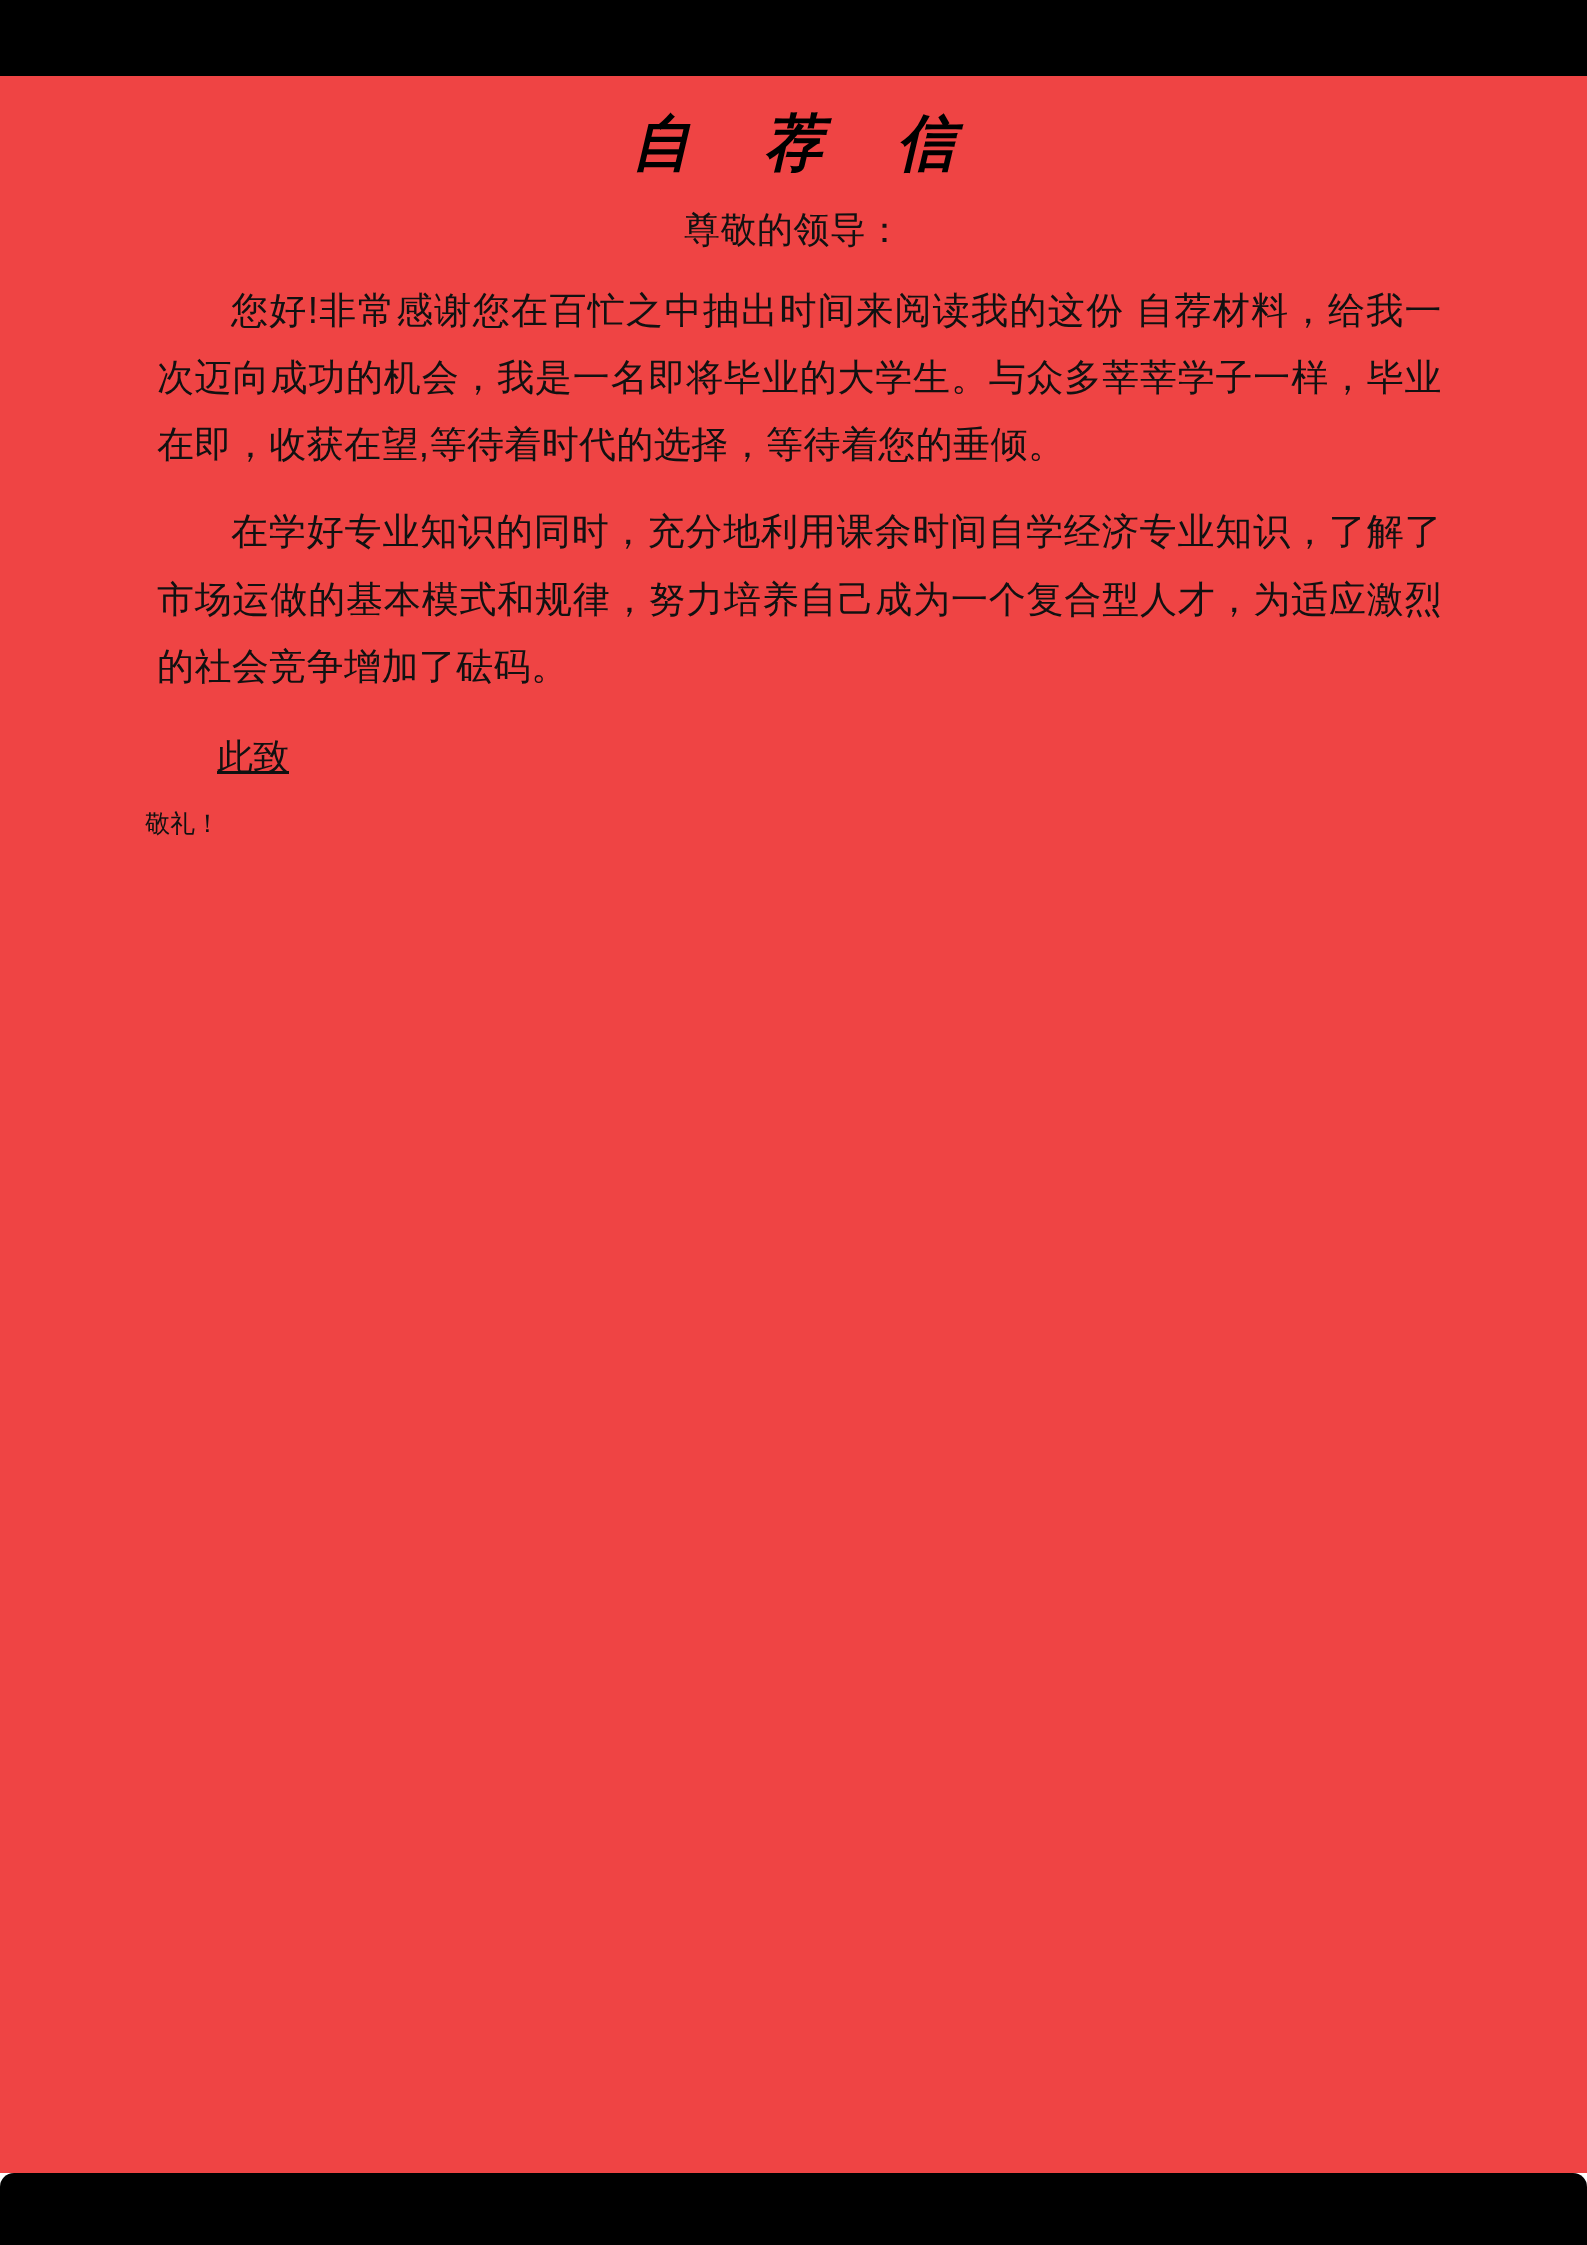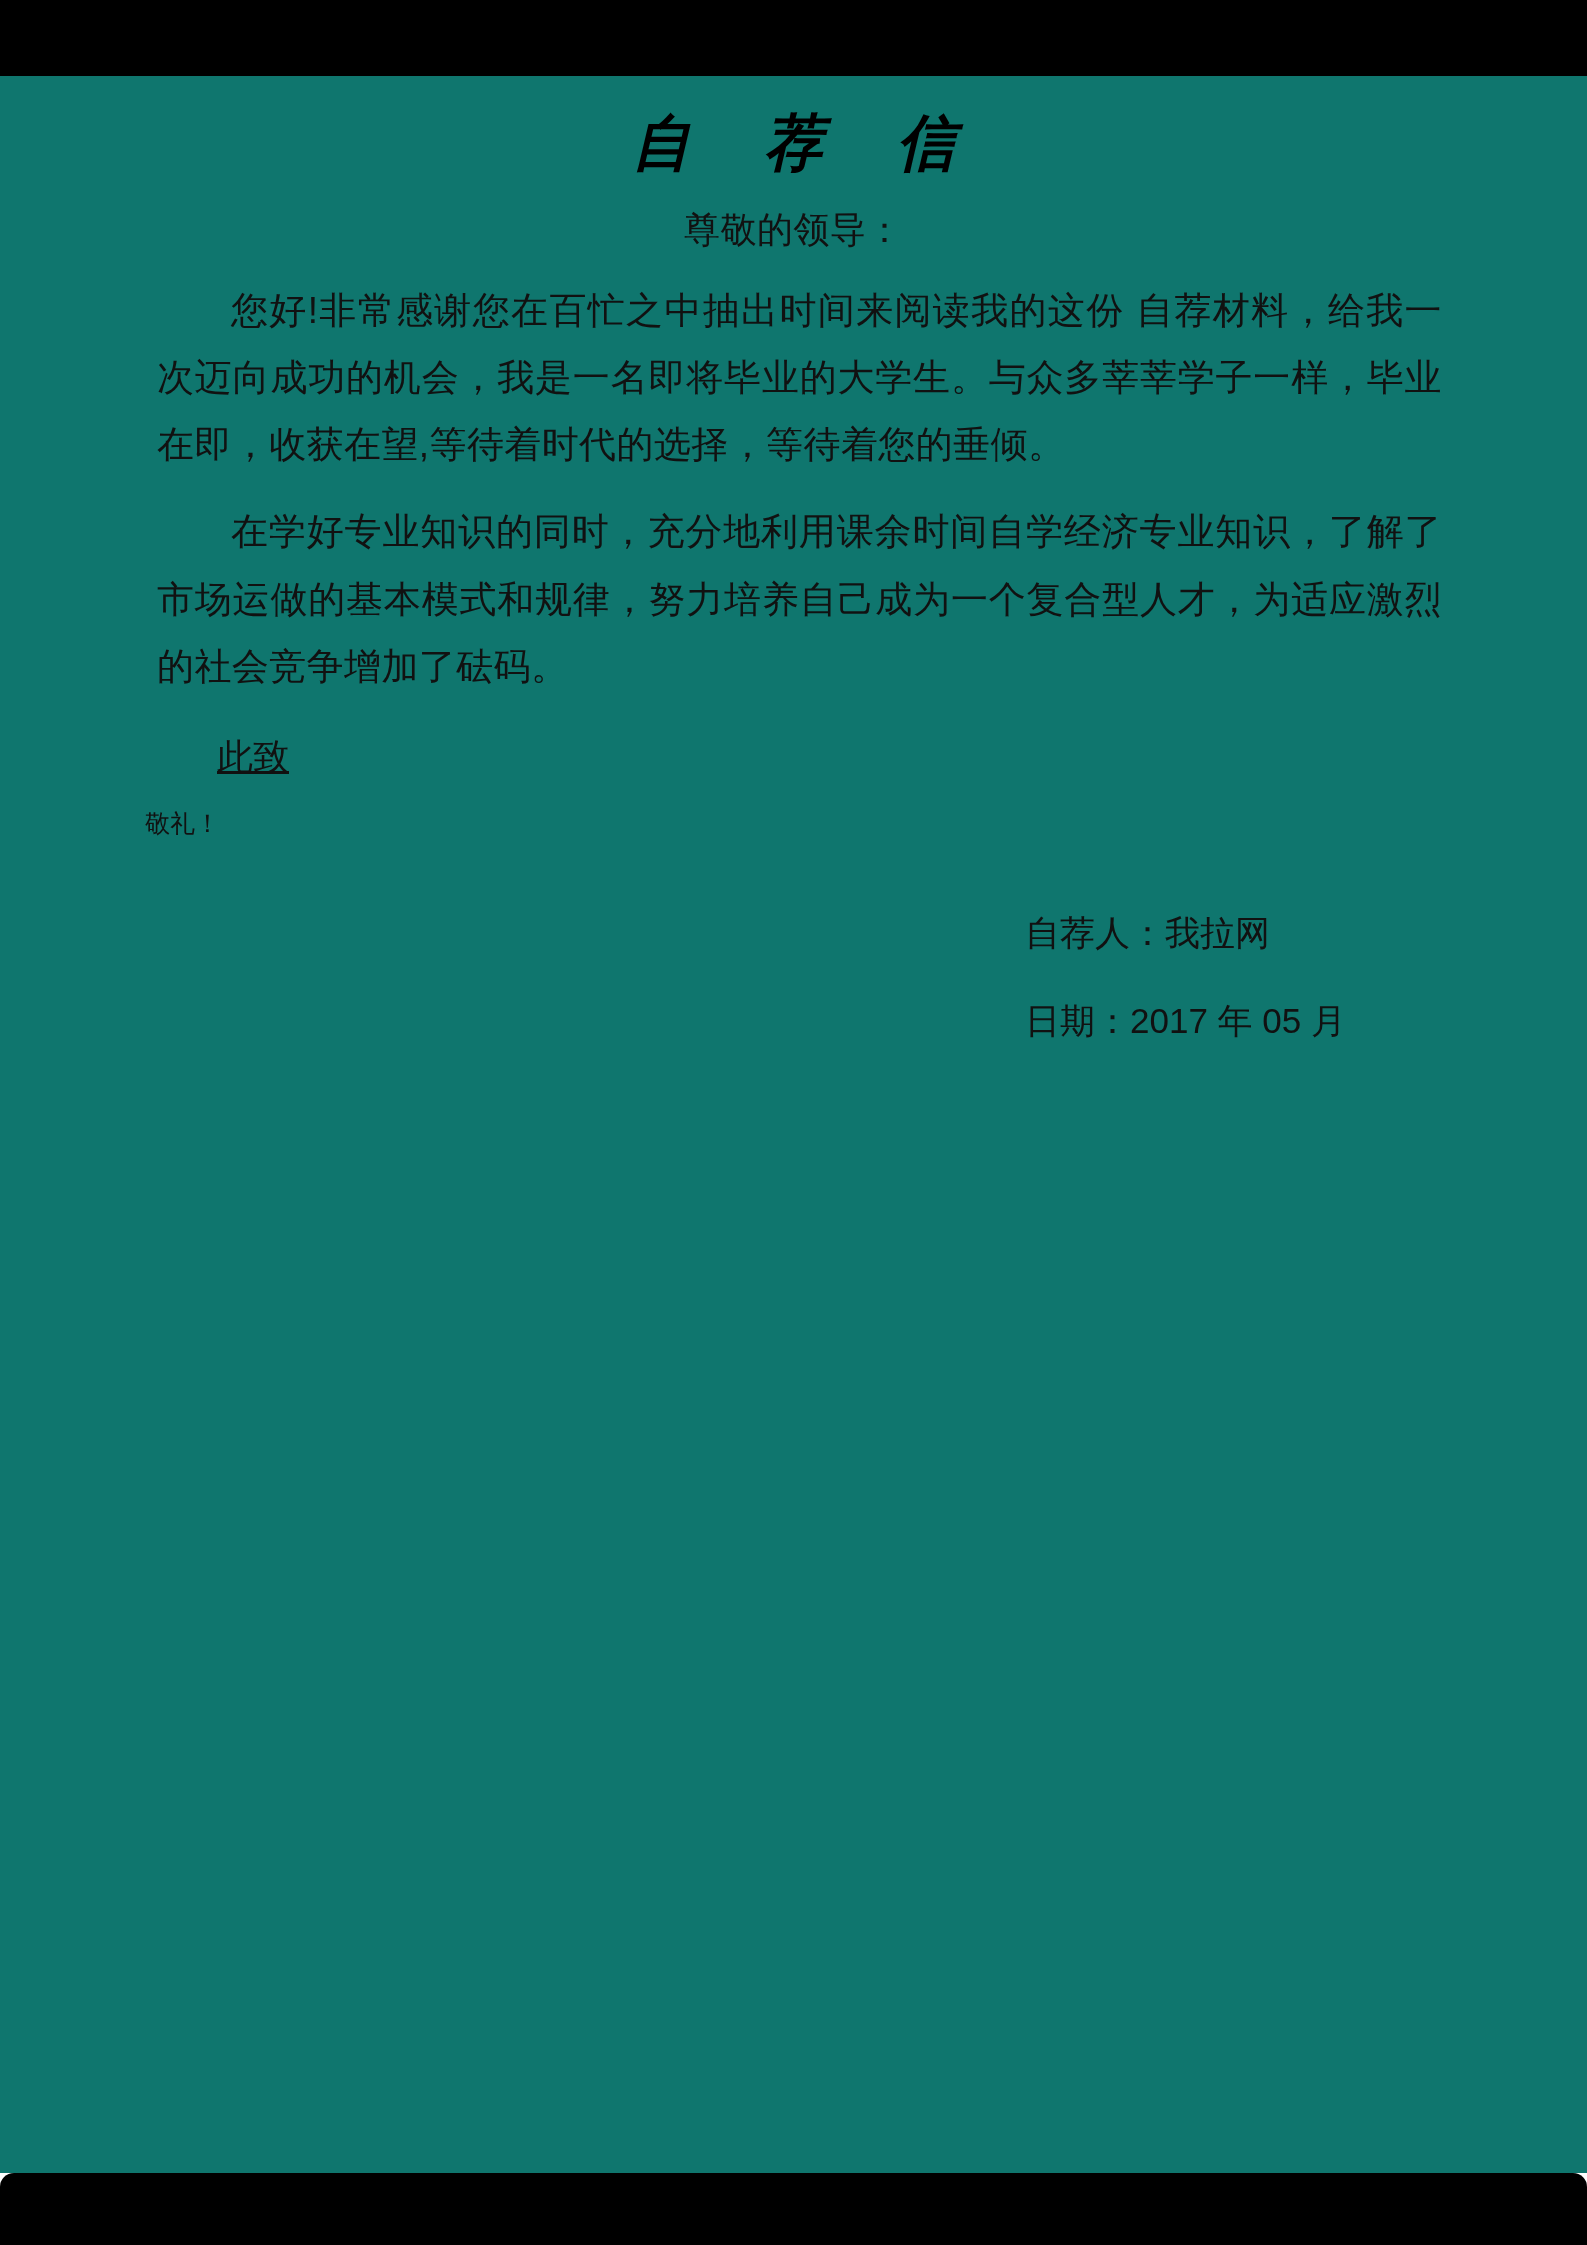--- a/index.html
+++ b/index.html
@@ -33,21 +33,21 @@
     border-top-right-radius: 14px;
   }
 
   
   .page {
     position: absolute;
     top: 76px;
     left: 0;
     width: 1587px;
     height: 2097px;
-    background: #0f766e;
+    background: #ef4444;
     box-sizing: border-box;
     padding: 0 145px 0 145px;
   }
 
   
   .doc-title {
     margin: 0;
     padding-top: 28px;
     text-align: center;
     font-family: "Liberation Serif", "DejaVu Serif", serif;
@@ -127,20 +127,16 @@
   <p class="para">您好!非常感谢您在百忙之中抽出时间来阅读我的这份 自荐材料，给我一次迈向成功的机会，我是一名即将毕业的大学生。与众多莘莘学子一样，毕业在即，收获在望,等待着时代的选择，等待着您的垂倾。</p>
 
 
   <p class="para">在学好专业知识的同时，充分地利用课余时间自学经济专业知识，了解了市场运做的基本模式和规律，努力培养自己成为一个复合型人才，为适应激烈的社会竞争增加了砝码。</p>
 
 
   <p class="closing-1">此致</p>
 
   <p class="closing-2">敬礼！</p>
 
-  <div class="sign-block">
-    <p class="sign-line">自荐人：我拉网</p>
-    <p class="sign-line">日期：2017 年 05 月</p>
-  </div>
 
 </div>
 
 <div class="band band-bottom"></div>
 
 </body></html>

